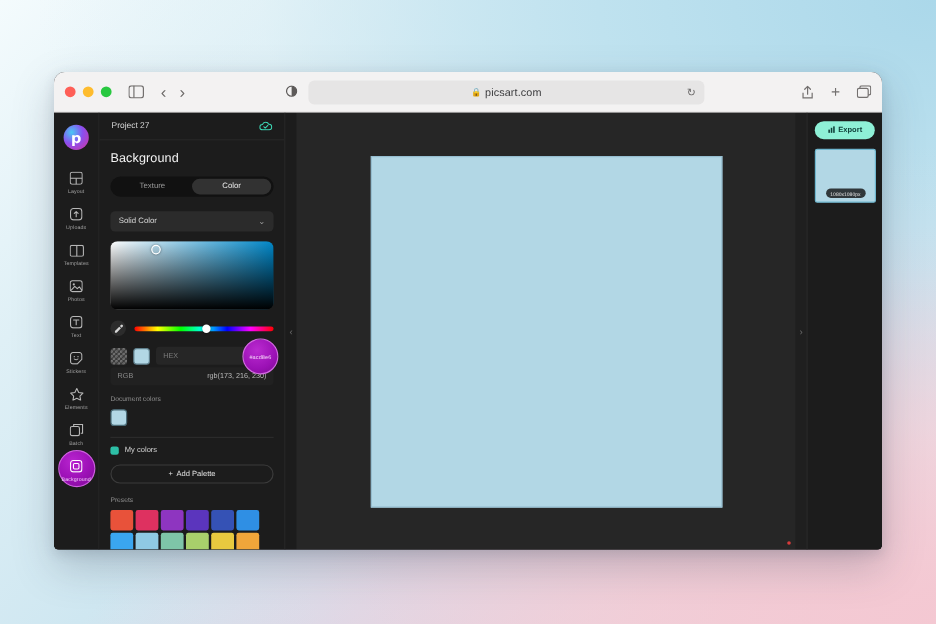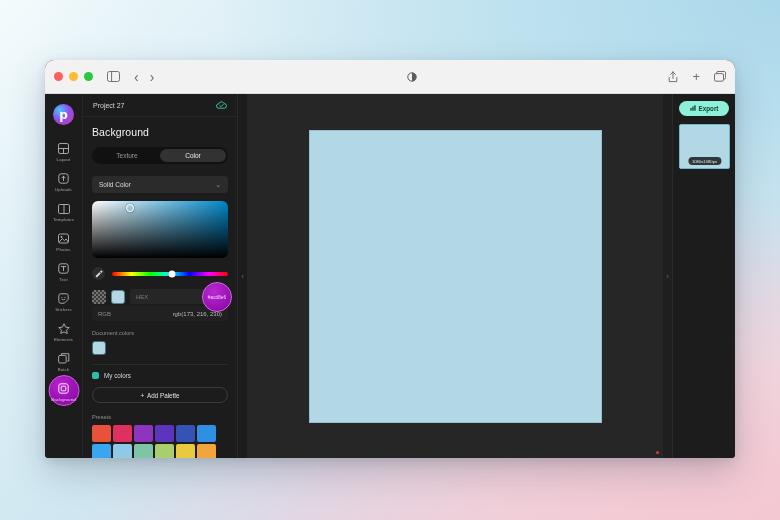--- a/index.html
+++ b/index.html
@@ -259,20 +259,25 @@
       <span class="nav-arrow">›</span>
     </div>
 
     <div class="urlwrap">
       <span class="appearance">
         <svg width="10" height="10" viewBox="0 0 10 10">
             <circle cx="5" cy="5" r="4.2" fill="none" stroke="currentColor" stroke-width="1"></circle>
             <path d="M5 0.8 A4.2 4.2 0 0 1 5 9.2 Z" fill="currentColor"></path>
           </svg>
       </span>
+      <div class="urlbar">
+        <span class="lock">🔒</span>
+        <span class="txt">picsart.com</span>
+        <span class="reload">↻</span>
+      </div>
     </div>
 
     <div class="chrome-right">
       <span class="chrome-ic">
         <svg width="10" height="12" viewBox="0 0 10 12">
             <path d="M5 1 L5 7.5 M5 1 L2.6 3.4 M5 1 L7.4 3.4" fill="none" stroke="currentColor" stroke-width="1" stroke-linecap="round"></path>
             <path d="M1.2 6.2 L1.2 10.6 L8.8 10.6 L8.8 6.2" fill="none" stroke="currentColor" stroke-width="1"></path>
           </svg>
       </span>
       <span class="chrome-ic" style="font-size:13px;line-height:1;">+</span>

